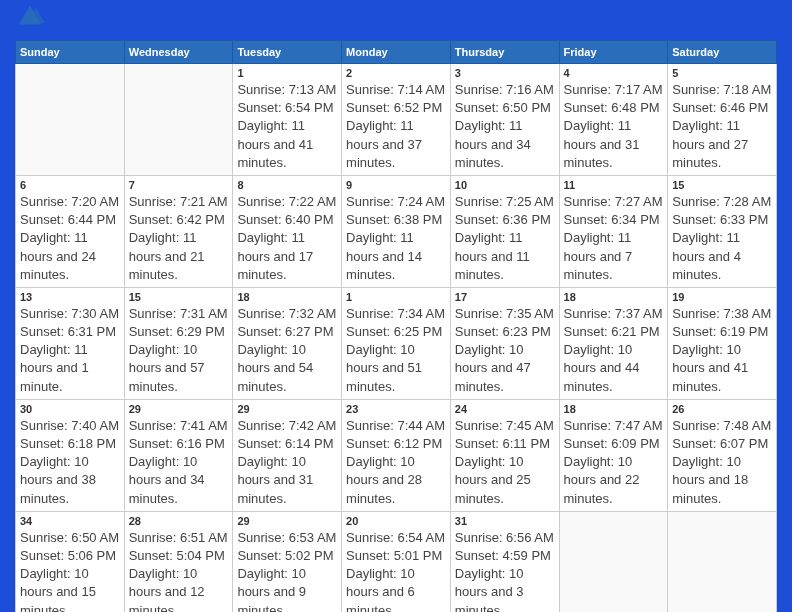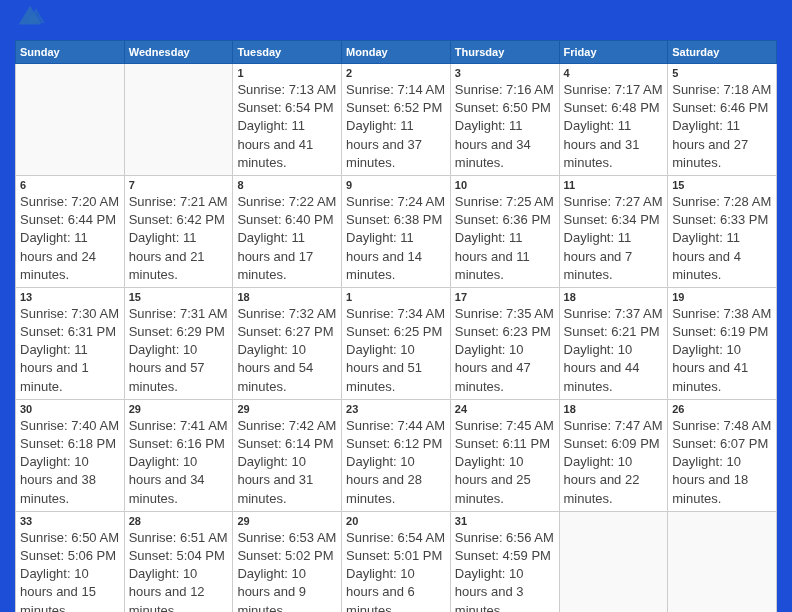--- a/index.html
+++ b/index.html
@@ -238,21 +238,21 @@
             <div class="day-number">18</div>
             <div class="day-info">Sunrise: 7:47 AM<br>Sunset: 6:09 PM<br>Daylight: 10 hours and 22 minutes.</div>
           </td>
           <td>
             <div class="day-number">26</div>
             <div class="day-info">Sunrise: 7:48 AM<br>Sunset: 6:07 PM<br>Daylight: 10 hours and 18 minutes.</div>
           </td>
         </tr>
         <tr>
           <td>
-            <div class="day-number">33</div>
+            <div class="day-number">34</div>
             <div class="day-info">Sunrise: 6:50 AM<br>Sunset: 5:06 PM<br>Daylight: 10 hours and 15 minutes.</div>
           </td>
           <td>
             <div class="day-number">28</div>
             <div class="day-info">Sunrise: 6:51 AM<br>Sunset: 5:04 PM<br>Daylight: 10 hours and 12 minutes.</div>
           </td>
           <td>
             <div class="day-number">29</div>
             <div class="day-info">Sunrise: 6:53 AM<br>Sunset: 5:02 PM<br>Daylight: 10 hours and 9 minutes.</div>
           </td>

